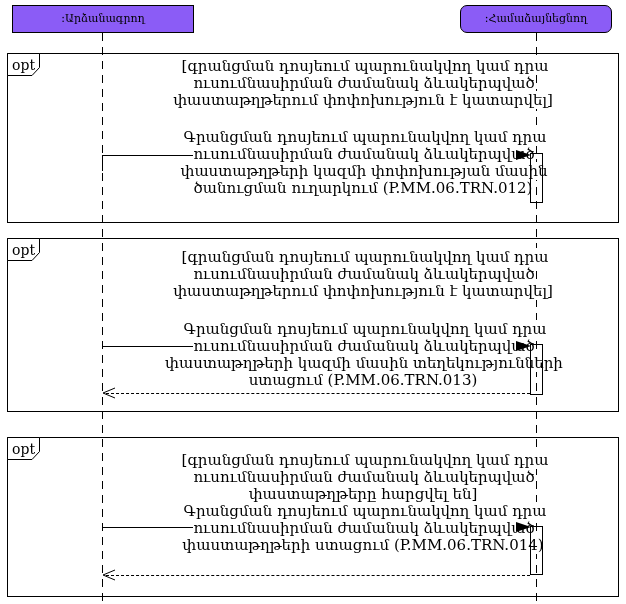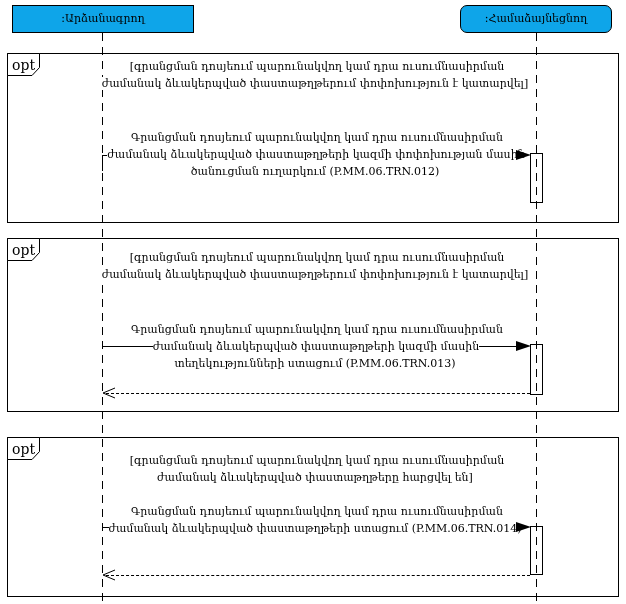--- a/index.html
+++ b/index.html
@@ -1,31 +1,31 @@
 <!DOCTYPE html>
 <html><head>
 <meta charset="utf-8">
 <style>
   html,body{margin:0;padding:0;background:#fff;}
   .diagram{
     position:relative;width:626px;height:604px;background:#fff;
     font-family:"DejaVu Serif",serif;color:#000;overflow:hidden;
   }
   .participant{
-    position:absolute;top:5px;height:26px;border:1px solid #000;background:#0ea5e9;
+    position:absolute;top:5px;height:26px;border:1px solid #000;background:#8b5cf6;
     text-align:center;line-height:26px;font-size:11px;
   }
   .lifeline{
     position:absolute;top:33px;height:571px;width:1px;
     background:repeating-linear-gradient(to bottom,#000 0 8px,transparent 8px 14px);
   }
   .frag{position:absolute;left:7px;width:610px;border:1px solid #000;background:transparent;}
   .opt-tab{position:absolute;left:7px;}
   .opt-tab text{font-family:"DejaVu Serif",serif;font-size:14px;fill:#000;}
-  .txt{position:absolute;font-size:11px;line-height:17px;text-align:center;}
+  .txt{position:absolute;font-size:15px;line-height:17px;text-align:center;margin-left:48px;}
   .txt span{background:#fff;padding:0 2px;}
   .msgline{position:absolute;height:0;border-top:1px solid #000;}
   .retline{position:absolute;height:0;border-top:1px dashed #000;}
   .arrowhead{
     position:absolute;width:0;height:0;
     border-top:5px solid transparent;border-bottom:5px solid transparent;
     border-left:15px solid #000;
   }
   .activation{position:absolute;left:530px;width:11px;border:1px solid #000;background:transparent;}
   .stub-v{position:absolute;width:1px;background:#000;}

